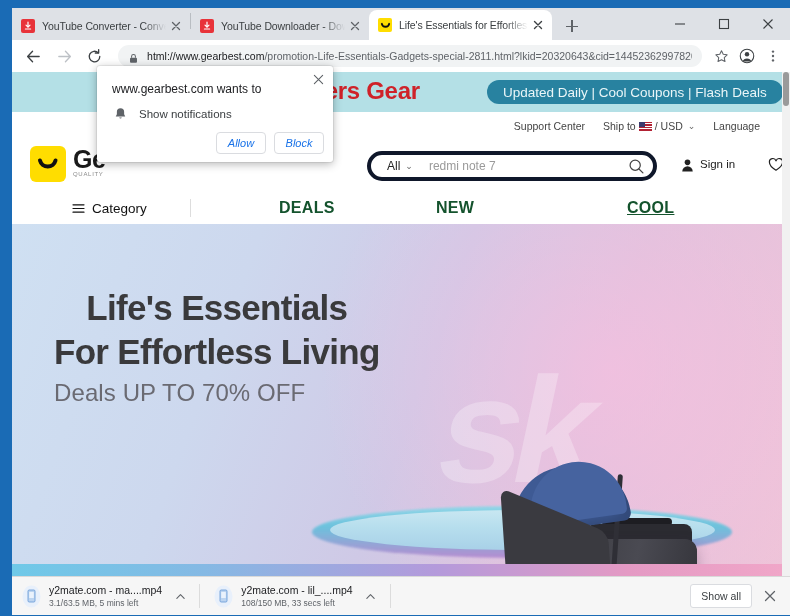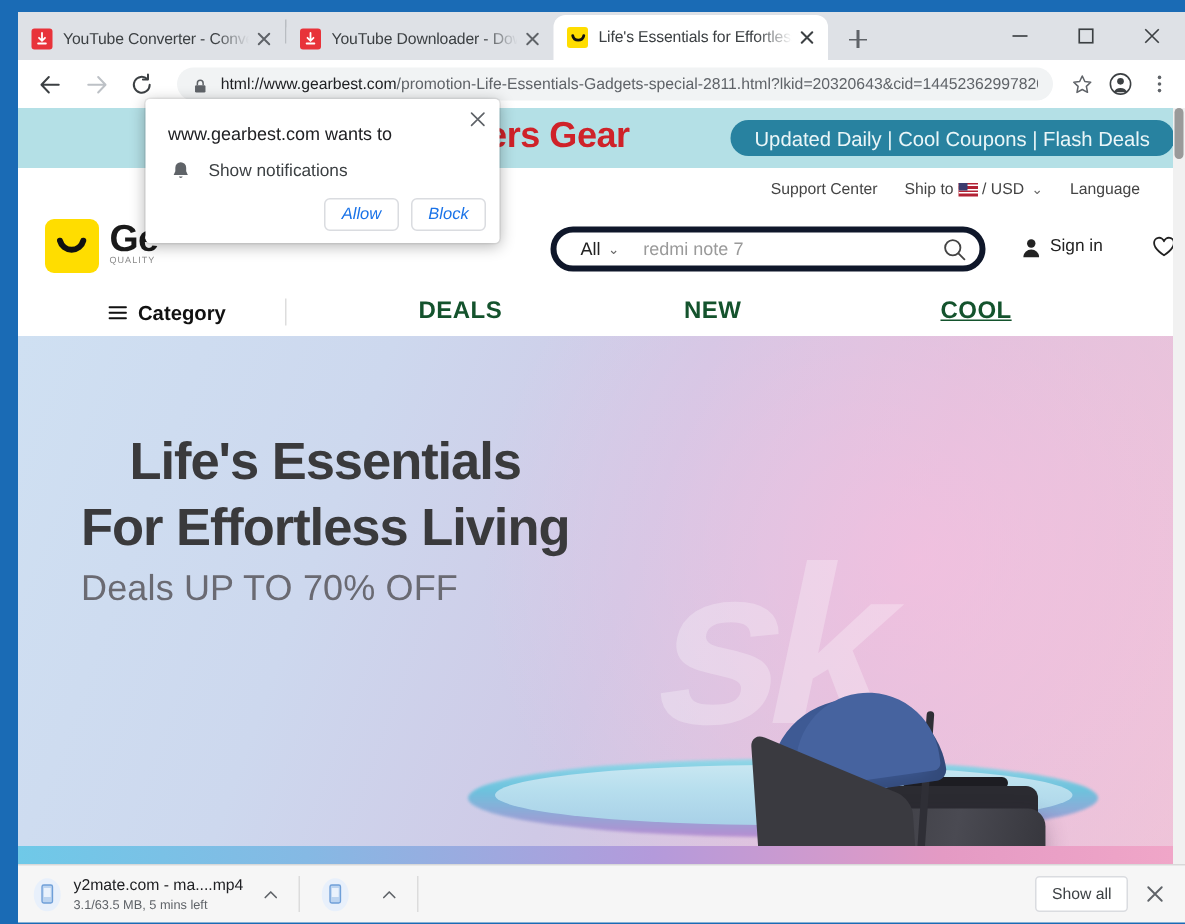--- a/index.html
+++ b/index.html
@@ -132,24 +132,24 @@
   .search-input{flex:1 1 auto;font-size:12px;color:#9a9a9a;padding-left:16px;}
   .search-go{width:34px;display:flex;align-items:center;justify-content:center;}
   .signin{position:absolute;left:668px;top:18px;display:flex;align-items:flex-start;font-size:11.5px;color:#222;}
   .heartbox{position:absolute;left:756px;top:17px;display:flex;align-items:center;}
 
   
   .navbar{
     position:absolute;left:0;top:120px;width:770px;height:32px;background:#ffffff;
     display:flex;align-items:center;border-bottom:0;
   }
-  .navbar .cat{position:absolute;left:60px;font-size:13.5px;font-weight:bold;color:#111;display:flex;align-items:center;}
+  .navbar .cat{position:absolute;left:60px;font-size:13.5px;font-weight:normal;color:#111;display:flex;align-items:center;}
   .navbar .vsep{position:absolute;left:178px;width:1px;height:18px;background:#ddd;}
   .navitem{position:absolute;font-size:16px;font-weight:bold;color:#14532d;letter-spacing:0.3px;}
-  .ni0{left:267px;} .ni1{left:444px;} .ni2{left:615px;text-decoration:underline;}
+  .ni0{left:267px;} .ni1{left:424px;} .ni2{left:615px;text-decoration:underline;}
 
   
   .hero{
     position:absolute;left:0;top:152px;width:770px;height:352px;
     background:
       radial-gradient(circle at 78% 42%, rgba(255,190,225,0.55) 0%, rgba(255,190,225,0) 46%),
       linear-gradient(110deg,#cfe0f2 0%,#cdd8ee 28%,#cfc9e6 52%,#dcc3dd 72%,#eec4d8 100%);
     overflow:hidden;
   }
   .hero-h1{position:absolute;left:42px;top:62px;font-size:35px;font-weight:bold;
@@ -519,20 +519,24 @@
     <div class="shelfsep"></div>
 
     <div class="dlitem">
       <span class="dlicon">
         <svg width="19" height="23" viewBox="0 0 19 23">
             <ellipse cx="9.5" cy="11.5" rx="9" ry="11" fill="#e8f0fb"></ellipse>
             <rect x="6" y="5" width="7" height="12" rx="1.2" fill="#bcd4f0" stroke="#6f9fd8" stroke-width="0.9"></rect>
             <rect x="7.2" y="7" width="4.6" height="6" fill="#eaf2fc"></rect>
           </svg>
       </span>
+      <span class="dlmeta">
+        <span class="dlname">y2mate.com - lil_....mp4</span>
+        <span class="dlstatus">108/150 MB, 33 secs left</span>
+      </span>
       <span class="dlcaret">
         <svg width="11" height="11" viewBox="0 0 12 12">
             <path d="M2 8l4-4 4 4" stroke="#5f6368" stroke-width="1.2" fill="none" stroke-linecap="round" stroke-linejoin="round"></path>
           </svg>
       </span>
     </div>
 
     <div class="shelfsep"></div>
 
     <div class="shelf-right">

